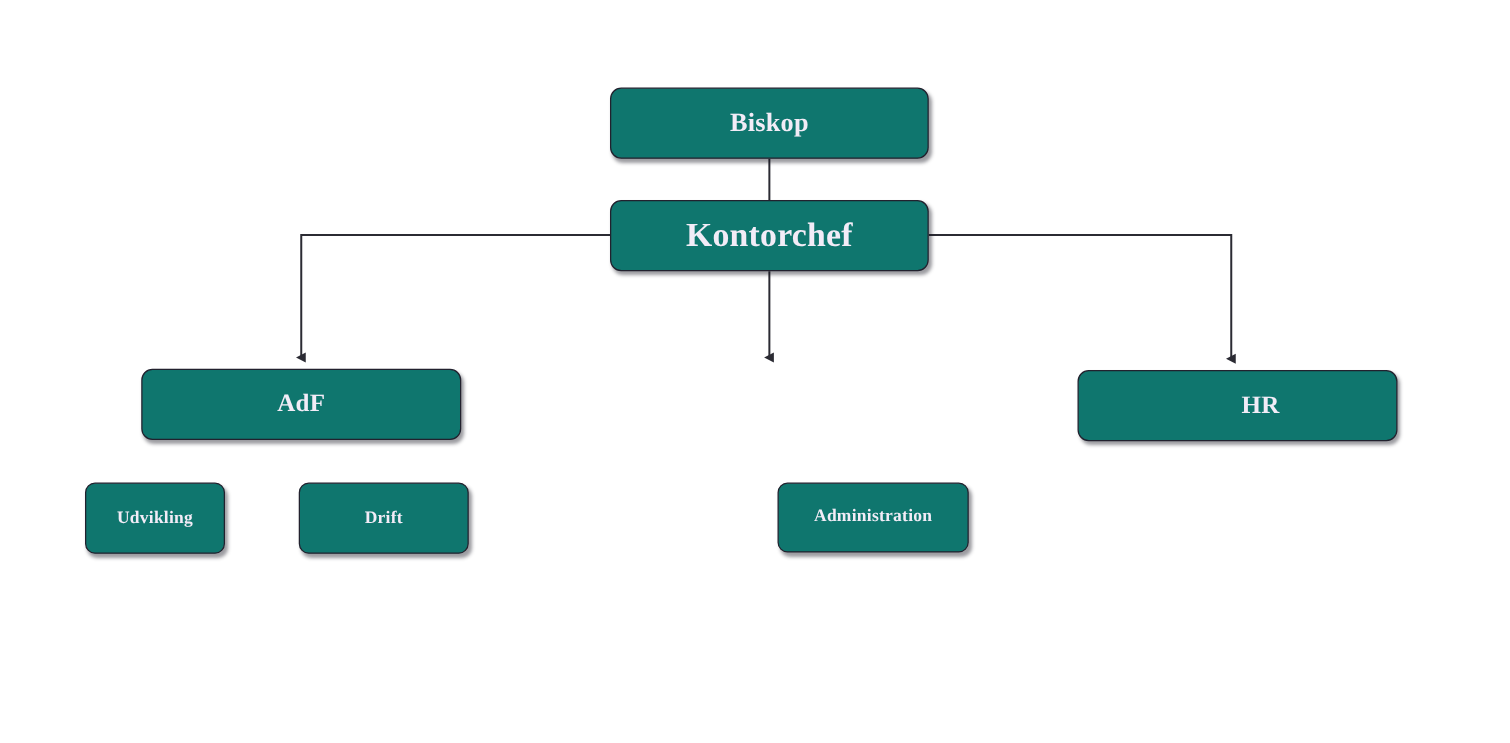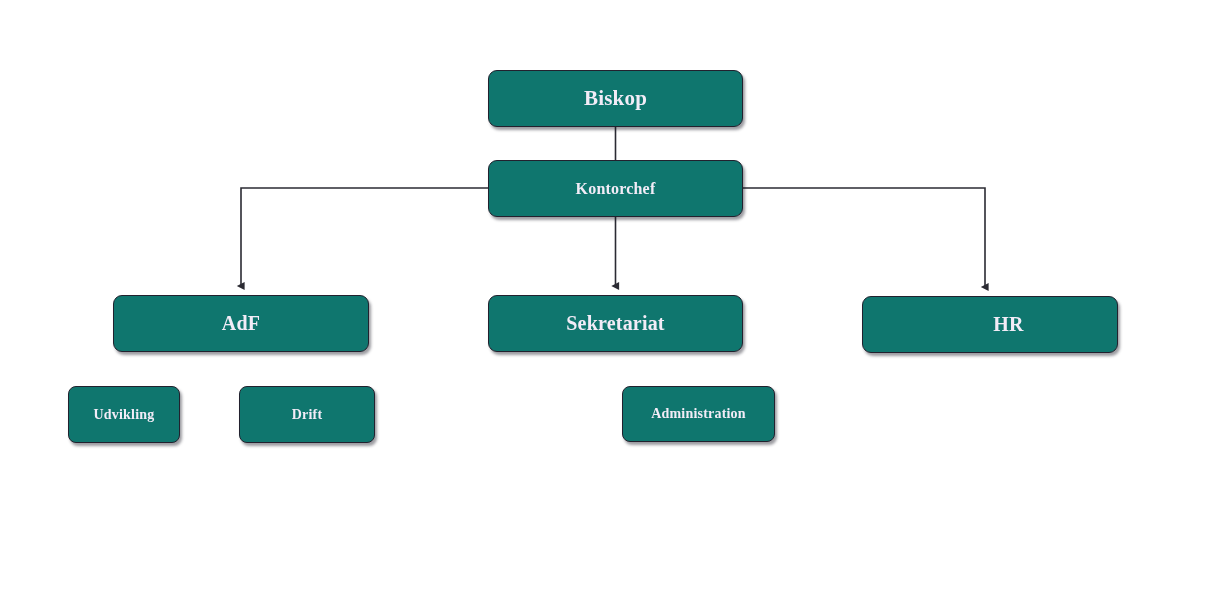--- a/index.html
+++ b/index.html
@@ -37,21 +37,21 @@
     border-radius: 9px;
     color: #F2ECF7;
     font-weight: bold;
     line-height: 1.12;
     box-shadow: 2px 3px 3px rgba(20, 18, 30, 0.42);
     letter-spacing: 0.2px;
     z-index: 2;
     user-select: none;
   }
   .node.level-1 { font-size: 21px; }
-  .node.level-2 { font-size: 16px; }
+  .node.level-2 { font-size: 27px; }
   .node.level-3 { font-size: 20px; }
   .node.level-4 { font-size: 14px; border-radius: 8px; }
   .node-label {
     display: block;
     padding: 0 6px;
     white-space: pre-line;
   }
 </style>
 </head>
 <body>
@@ -79,23 +79,20 @@
   </div>
 
   <div class="node level-2" style="left:488px; top:160px; width:255px; height:57px;">
     <span class="node-label">Kontorchef</span>
   </div>
 
   <div class="node level-3" style="left:113px; top:295px; width:256px; height:57px;align-items:center;">
     <span class="node-label">AdF</span>
   </div>
 
-  <div class="node level-3" style="left:488px; top:295px; width:255px; height:57px;">
-    <span class="node-label">Sekretariat</span>
-  </div>
 
   <div class="node level-3" style="left:862px; top:296px; width:256px; height:57px;padding-left:37px;">
     <span class="node-label">HR</span>
   </div>
 
   <div class="node level-4" style="left:68px; top:386px; width:112px; height:57px;">
     <span class="node-label">Udvikling</span>
   </div>
 
   <div class="node level-4" style="left:239px; top:386px; width:136px; height:57px;">

